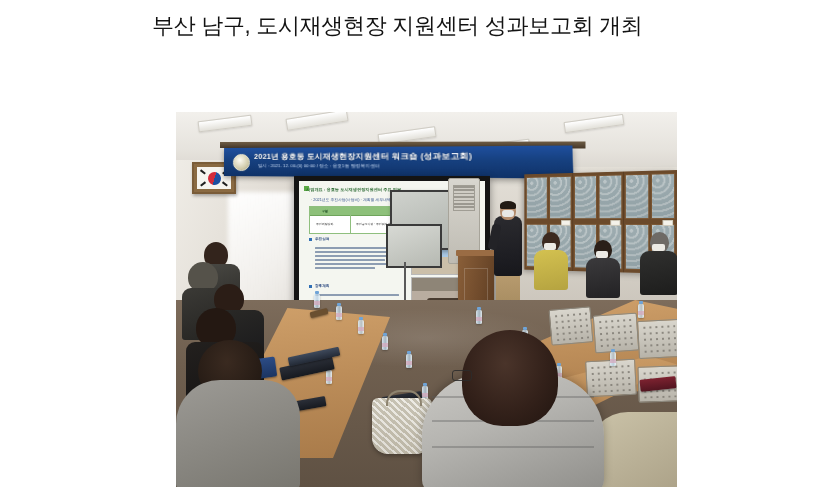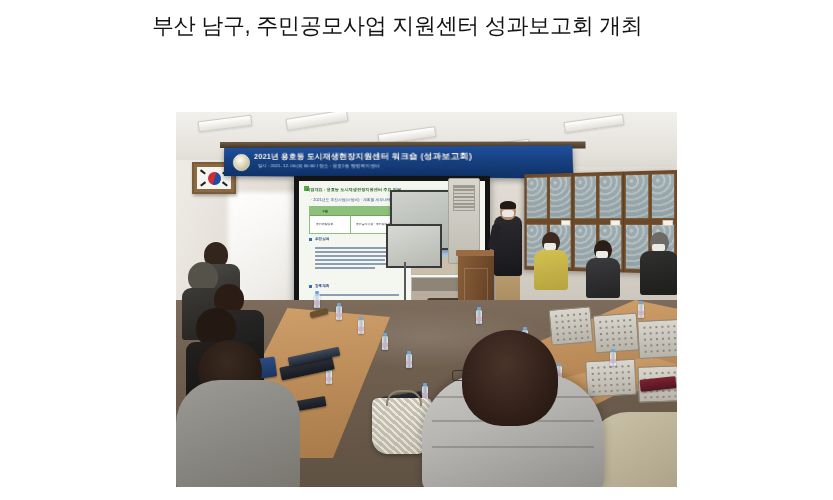--- a/index.html
+++ b/index.html
@@ -433,21 +433,21 @@
   }
   .fg-left-head {
     left: 22px; top: 228px; width: 64px; height: 62px;
     background: radial-gradient(ellipse at 45% 35%, #3a2a20, #1d1510);
     border-radius: 50%;
   }
 </style>
 </head>
 <body>
 
-<div id="article-headline">부산 남구, 주민공모사업 지원센터 성과보고회 개최</div>
+<div id="article-headline">부산 남구, 도시재생현장 지원센터 성과보고회 개최</div>
 
 <div id="article-photo">
 
   <div class="layer ceiling"></div>
   <div class="layer ceil-light" style="left:22px;top:6px;width:52px;height:9px;transform:rotate(-7deg);"></div>
   <div class="layer ceil-light" style="left:110px;top:2px;width:60px;height:10px;transform:rotate(-9deg);"></div>
   <div class="layer ceil-light" style="left:202px;top:18px;width:56px;height:9px;transform:rotate(-8deg);"></div>
   <div class="layer ceil-light" style="left:300px;top:30px;width:52px;height:8px;transform:rotate(-7deg);"></div>
   <div class="layer ceil-light" style="left:388px;top:6px;width:58px;height:9px;transform:rotate(-8deg);"></div>
   <div class="layer ceil-light" style="left:166px;top:44px;width:48px;height:7px;transform:rotate(-6deg);"></div>

